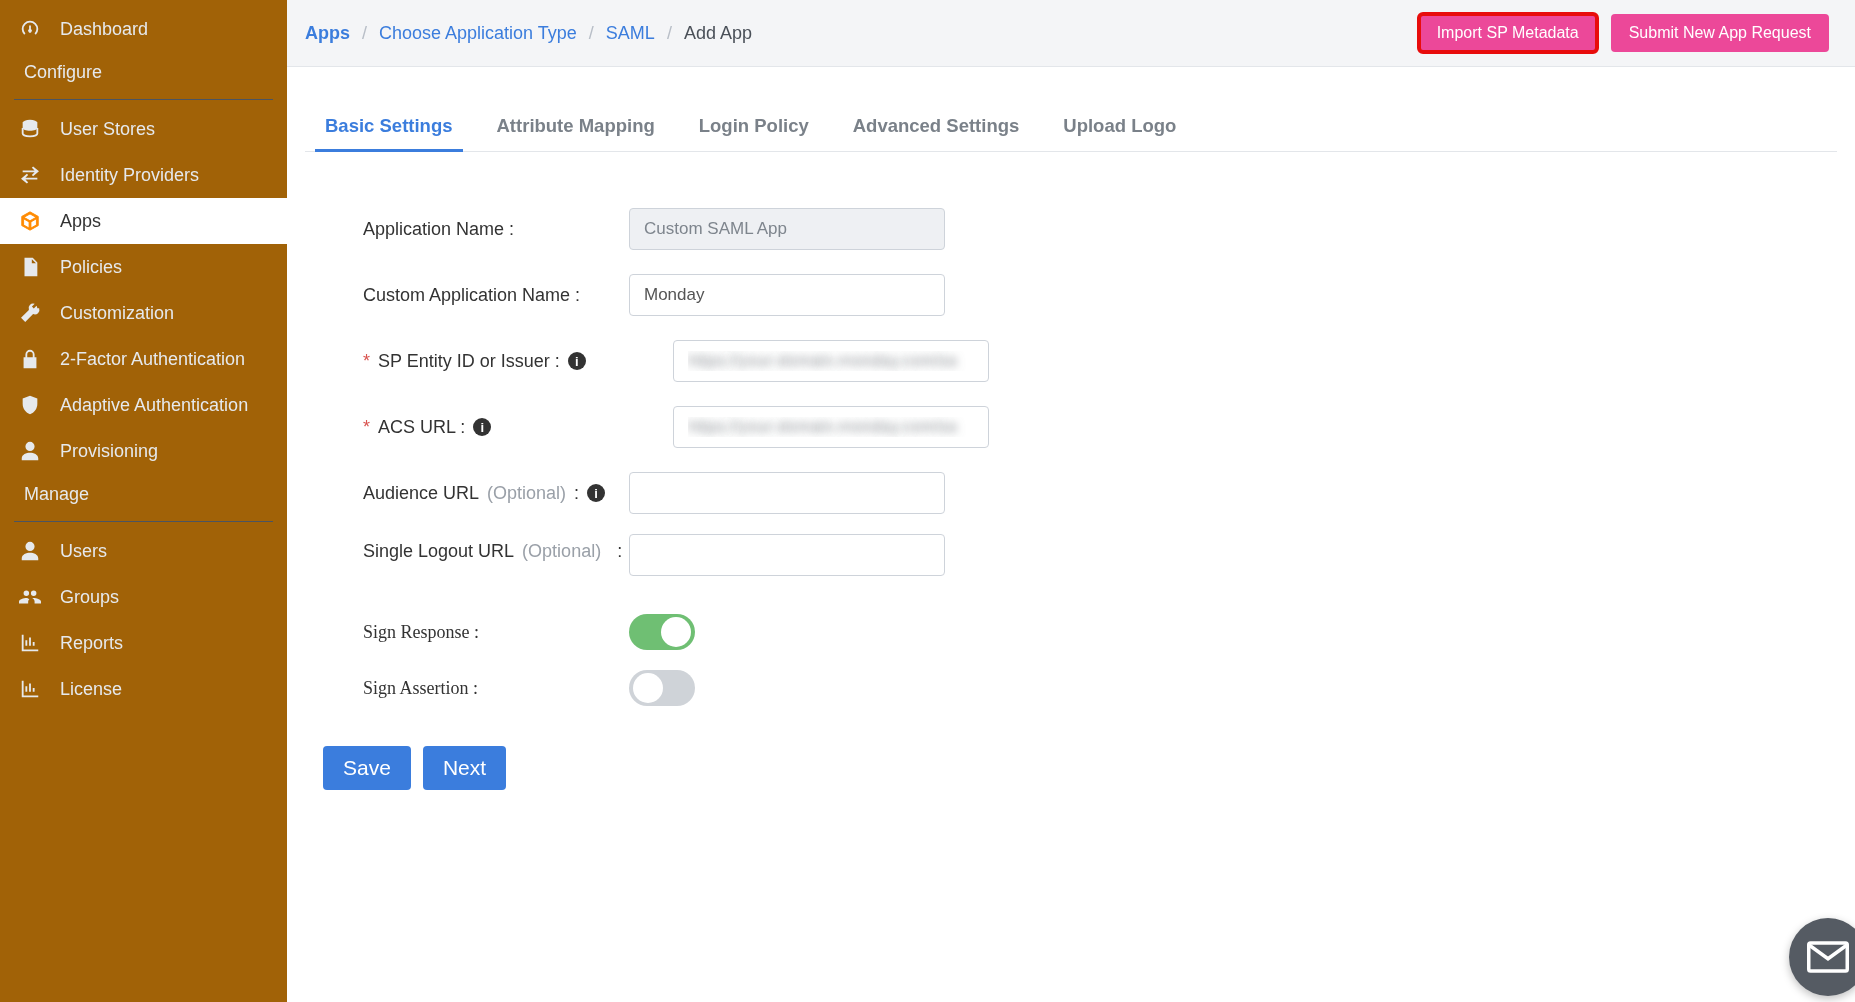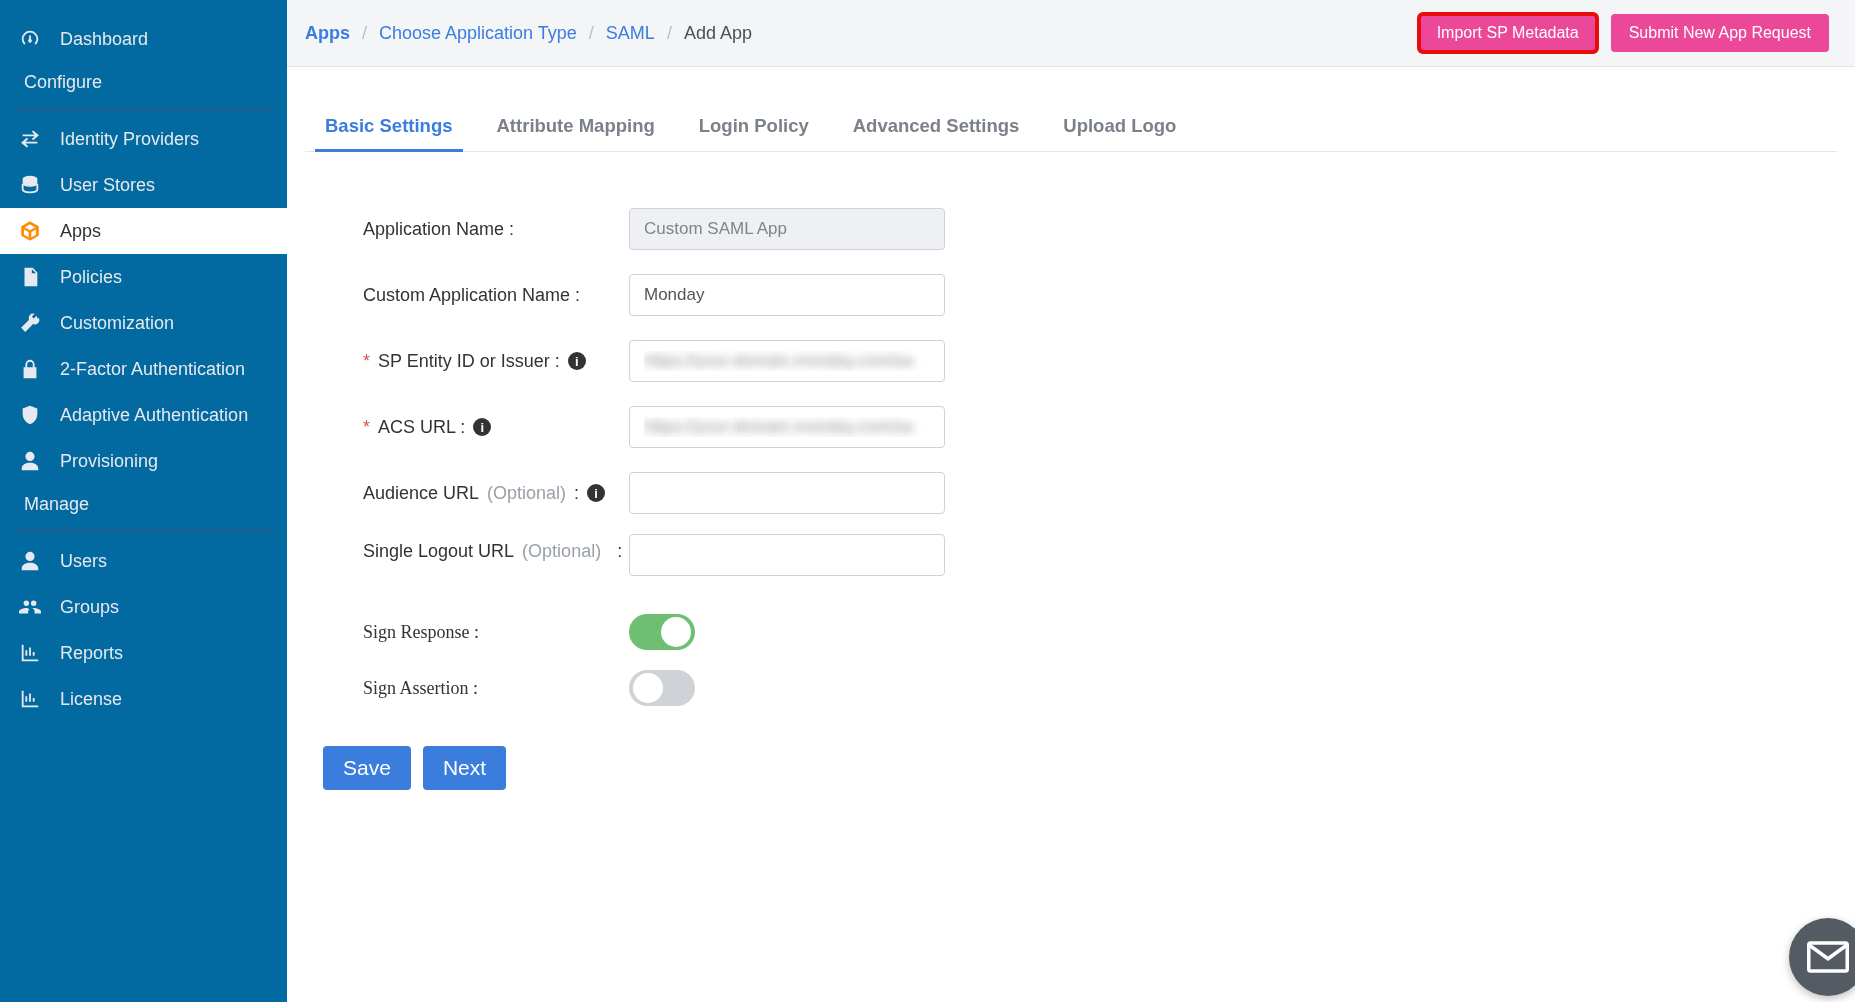--- a/index.html
+++ b/index.html
@@ -1,20 +1,20 @@
 <!DOCTYPE html>
 <html><head>
 <meta charset="utf-8">
 <style>
   * { box-sizing: border-box; margin: 0; padding: 0; }
   html, body { height: 100%; font-family: -apple-system, BlinkMacSystemFont, "Segoe UI", Arial, sans-serif; font-size: 16px; color: #333; background: #fff; }
   body { display: flex; width: 1855px; height: 1002px; overflow: hidden; }
 
   
-  .sidebar { width: 287px; background: #0369a1; color: #e6e9ed; display: flex; flex-direction: column; padding-top: 16px; position: relative; }
+  .sidebar { width: 287px; background: #a16207; color: #e6e9ed; display: flex; flex-direction: column; padding-top: 6px; position: relative; }
   .sidebar-divider { width: 1px; background: #ccc; position: absolute; right: -1px; top:0; bottom:0; }
   .side-item { display: flex; align-items: center; gap: 18px; padding: 12px 20px 12px 18px; cursor: pointer; font-size: 18px; color: #e6e9ed; }
   .side-item.active { background: #fff; color: #333; }
   .side-item.active .icon { color: #ff8a00; }
   .side-header { padding: 10px 20px 12px 24px; font-size: 18px; color: #e6e9ed; }
   .side-hr { border: none; border-top: 1px solid #4b5461; margin: 4px 14px 6px 14px; }
   .icon { width: 24px; display: inline-flex; justify-content: center; align-items: center; color: #e6e9ed; }
   .side-item.active .icon svg { fill: #ff8a00; stroke: #ff8a00; }
   svg { width: 22px; height: 22px; fill: currentColor; }
 
@@ -39,21 +39,21 @@
   .form { margin-top: 44px; padding-left: 58px; }
   .row { display: flex; align-items: center; min-height: 66px; }
   .row.tall { min-height: 78px; align-items: flex-start; padding-top: 8px; }
   .label-cell { width: 266px; font-size: 18px; color: #333; display: flex; align-items: center; gap: 8px; flex-wrap: wrap; }
   .req { color: #d9534f; }
   .optional { color: #9aa0a8; }
   .info-icon { display: inline-flex; width: 18px; height: 18px; background: #333; border-radius: 50%; color: #fff; align-items: center; justify-content: center; font-size: 13px; font-weight: 700; cursor: pointer; }
   .input-cell { width: 316px; }
   input.text { width: 100%; height: 42px; border: 1px solid #ced3da; border-radius: 4px; padding: 16px 14px; font-size: 17px; color: #555; background: #fff; }
   input.text.readonly { background: #eef0f3; color: #7e858d; }
-  input.text.blurred { color: transparent; text-shadow: 0 0 8px rgba(90, 96, 104, 0.7); }
+  input.text.blurred { color: transparent; text-shadow: 0 0 8px rgba(90, 96, 104, 0.7); margin-left: 44px; }
 
   .toggle-row { display: flex; align-items: center; min-height: 56px; font-family: Liberation Serif, serif; }
   .toggle { position: relative; width: 66px; height: 36px; border-radius: 18px; background: #cfd3d8; cursor: pointer; }
   .toggle .knob { position: absolute; top: 3px; left: 4px; width: 30px; height: 30px; background: #fff; border-radius: 50%; transition: left .15s; }
   .toggle.on { background: #6fbf73; }
   .toggle.on .knob { left: 32px; }
 
   .buttons { margin-top: 30px; padding-left: 18px; display: flex; gap: 12px; }
   .btn-sm { border: none; border-radius: 4px; padding: 10px 20px; font-size: 21px; color: #fff; background: #3b7ddd; cursor: pointer; }
 
@@ -75,35 +75,35 @@
     </span>
     <span>Dashboard</span>
   </div>
 
   <div class="side-header">Configure</div>
   <hr class="side-hr">
 
   <div class="side-item">
     <span class="icon">
       <svg viewBox="0 0 24 24">
-          <path d="M4 7h13l-3-3 1.4-1.4L21.8 8l-6.4 5.4L14 12l3-3H4V7zm16 10H7l3 3-1.4 1.4L2.2 16l6.4-5.4L10 12l-3 3h13v2z"></path>
-        </svg>
-    </span>
-    <span>Identity Providers</span>
-  </div>
-
-  <div class="side-item">
-    <span class="icon">
-      <svg viewBox="0 0 24 24">
           <ellipse cx="12" cy="5" rx="8" ry="3"></ellipse>
           <path d="M4 5v6c0 1.66 3.58 3 8 3s8-1.34 8-3V5"></path>
           <path d="M4 11v6c0 1.66 3.58 3 8 3s8-1.34 8-3v-6" fill="none" stroke="currentColor" stroke-width="2"></path>
         </svg>
     </span>
     <span>User Stores</span>
+  </div>
+
+  <div class="side-item">
+    <span class="icon">
+      <svg viewBox="0 0 24 24">
+          <path d="M4 7h13l-3-3 1.4-1.4L21.8 8l-6.4 5.4L14 12l3-3H4V7zm16 10H7l3 3-1.4 1.4L2.2 16l6.4-5.4L10 12l-3 3h13v2z"></path>
+        </svg>
+    </span>
+    <span>Identity Providers</span>
   </div>
 
   <div class="side-item active">
     <span class="icon">
       <svg viewBox="0 0 24 24">
           <path d="M12 2 3 7v10l9 5 9-5V7l-9-5zm0 2.3L18.6 8 12 11.7 5.4 8 12 4.3zM5 9.6l6 3.4v6.7l-6-3.4V9.6zm8 10.1v-6.7l6-3.4v6.7l-6 3.4z"></path>
         </svg>
     </span>
     <span>Apps</span>
   </div>

